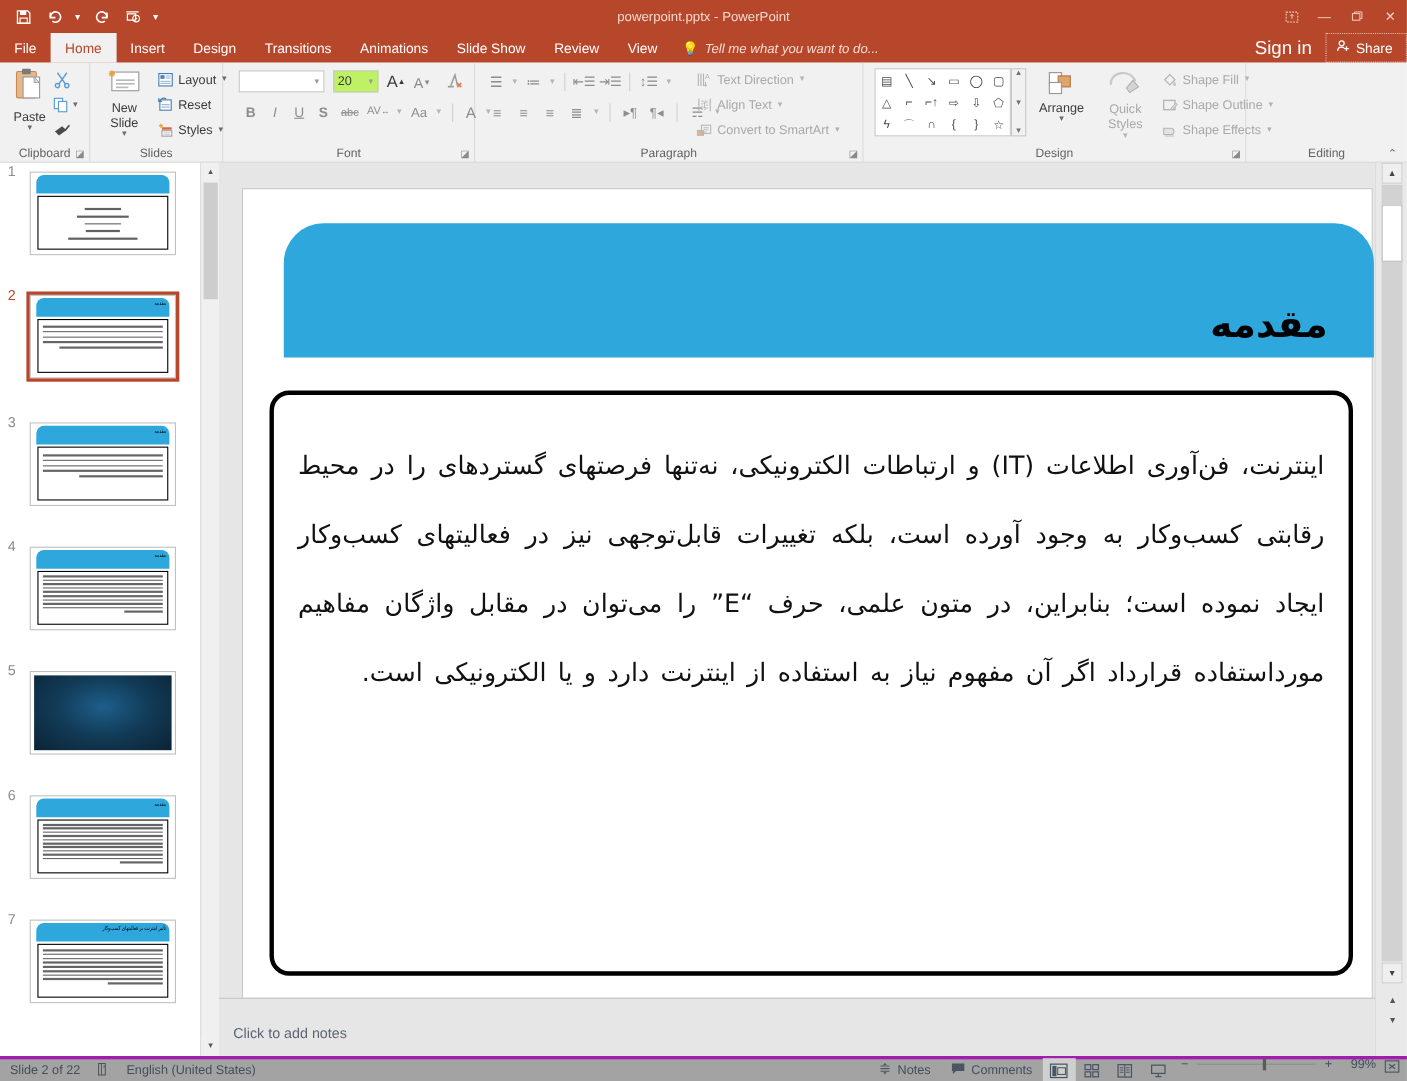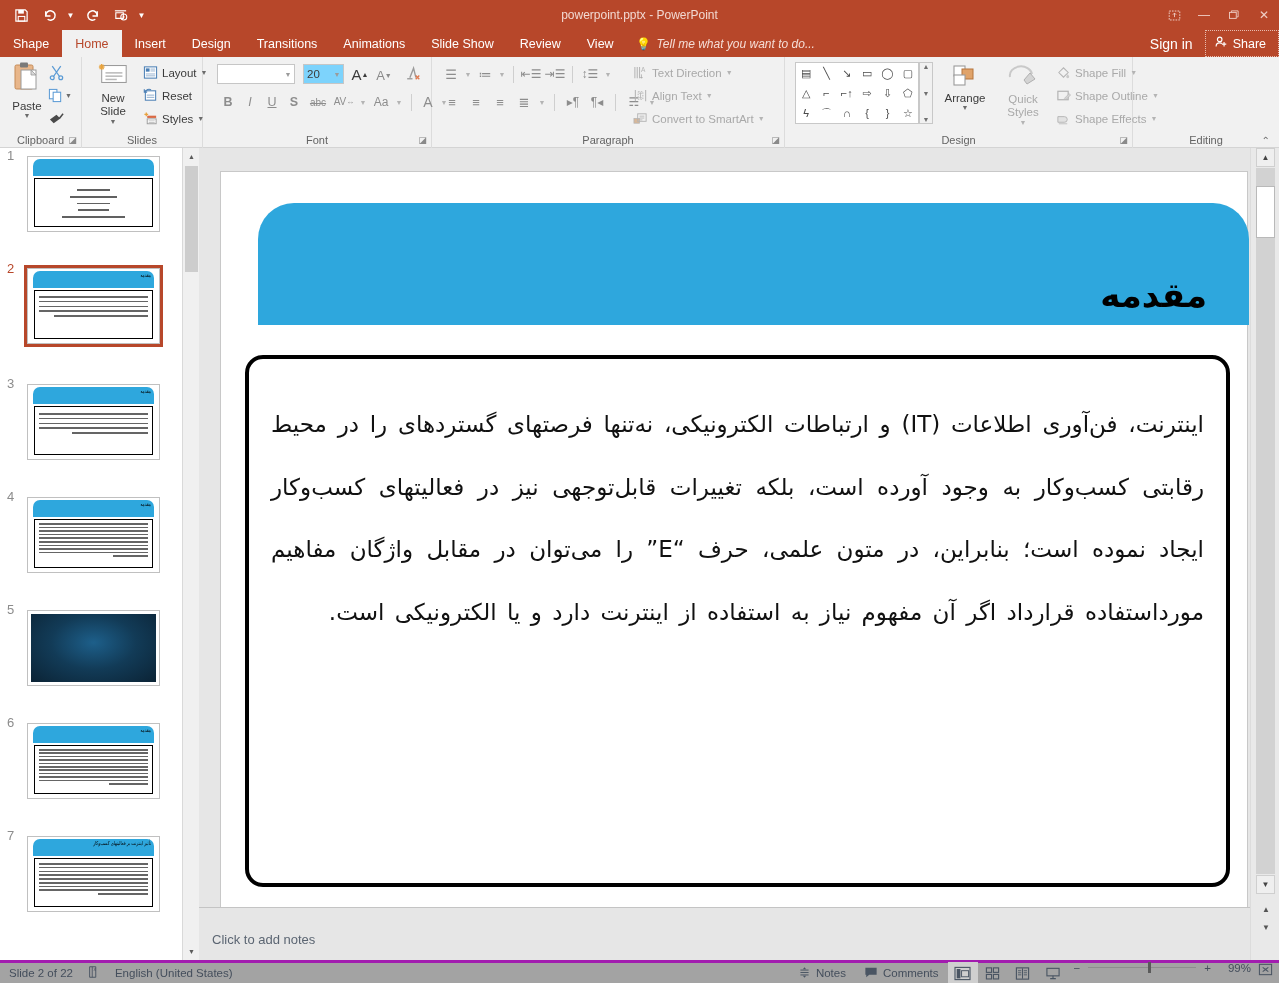--- a/index.html
+++ b/index.html
@@ -54,21 +54,21 @@
   .tab.active { background: #f1f1f1; color: #b7472a; }
   .tellme {
     display: flex; align-items: center; gap: 5px;
     padding: 0 10px; color: #f5ddd6; font-size: 12px; font-style: italic;
   }
   .tellme .bulb { font-size: 12px; font-style: normal; }
   .tb-right {
     position: absolute; right: 0; top: 0; height: 27px;
     display: flex; align-items: center; gap: 0;
   }
-  .signin { color: #ffffff; font-size: 14px; padding: 0 12px; }
+  .signin { color: #ffffff; font-size: 17px; padding: 0 12px; }
   .share {
     display: flex; align-items: center; gap: 5px;
     color: #ffffff; font-size: 12.5px; padding: 0 12px 0 8px; height: 27px;
     border: 1px dotted #e8bcb0;
     text-align: center;
   }
 
   
   .ribbon {
     position: absolute; left: 0; top: 57px; width: 1279px; height: 91px;
@@ -119,21 +119,21 @@
     background: #fff; border: 1px solid #c6c6c6; font-size: 11.5px;
     padding: 0 14px 0 3px; line-height: 19px; color: #3b3b3b;
   }
   .combo-caret {
     position: absolute; top: 7px; width: 14px; height: 20px;
     display: flex; align-items: center; justify-content: center;
     font-size: 7px; color: #9b9b9b;
   }
   .fontsize {
     position: absolute; left: 100px; top: 7px; width: 41px; height: 20px;
-    background: #7dd3fc; border: 1px solid #c6c6c6; font-size: 11.5px;
+    background: #bef264; border: 1px solid #c6c6c6; font-size: 11.5px;
     padding: 0 14px 16px 3px; line-height: 19px; color: #3b3b3b;
   }
   .ficon {
     display: flex; align-items: center; justify-content: center;
     color: #3b3b3b; font-size: 12.5px;
   }
 
   
   #g-para { left: 432px; width: 353px; }
 
@@ -351,21 +351,21 @@
       <svg width="12" height="12" viewBox="0 0 16 16">
           <rect x="2" y="4.5" width="9" height="8" fill="none" stroke="#f0cfc6" stroke-width="1.2"></rect>
           <path d="M4.5 4.5V2.5h9v8h-2" fill="none" stroke="#f0cfc6" stroke-width="1.2"></path>
         </svg>
     </div>
     <div class="win-btn">✕</div>
   </div>
 </div>
 
 <div class="tabbar">
-  <div class="tab">Shape</div>
+  <div class="tab">File</div>
   <div class="tab active">Home</div>
   <div class="tab">Insert</div>
   <div class="tab">Design</div>
   <div class="tab">Transitions</div>
   <div class="tab">Animations</div>
   <div class="tab">Slide Show</div>
   <div class="tab">Review</div>
   <div class="tab">View</div>
   <div class="tellme">
     <span class="bulb">💡</span>

